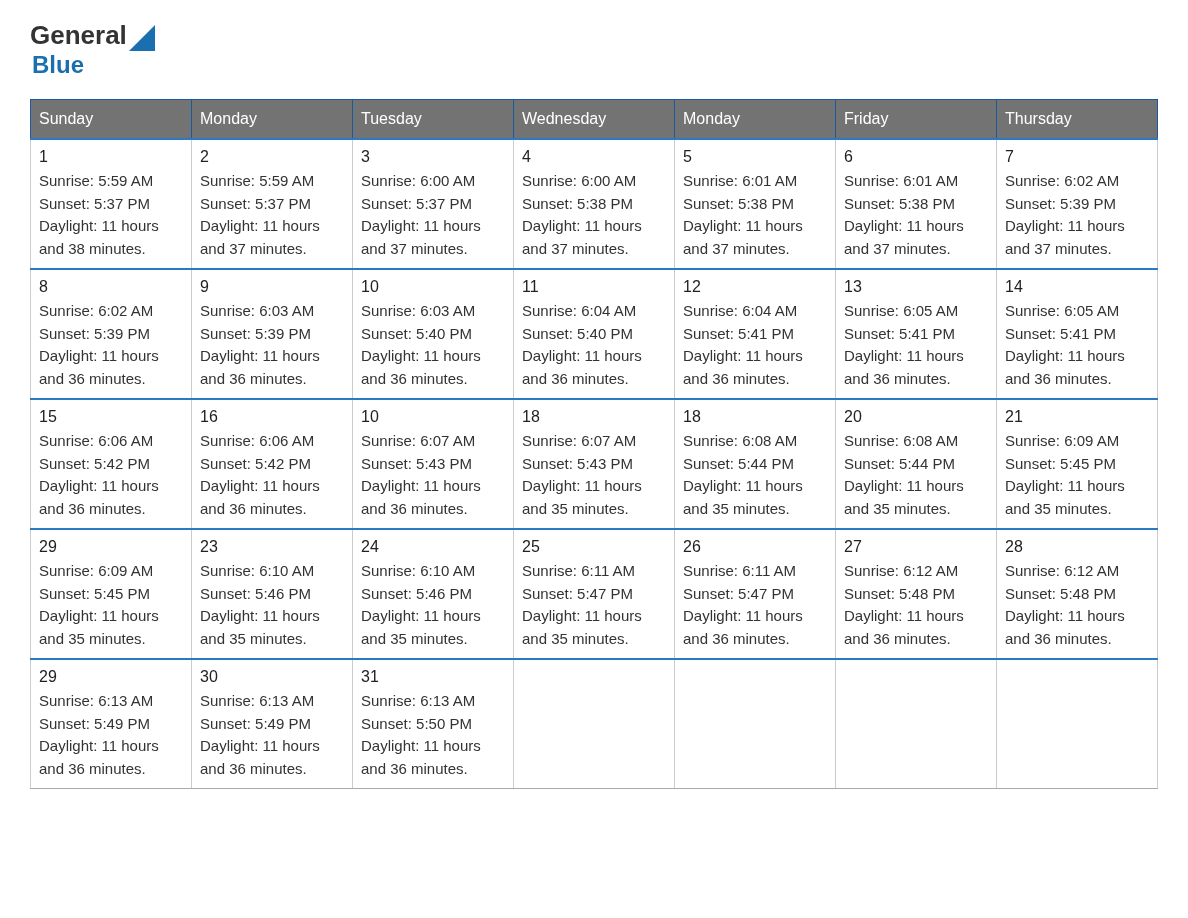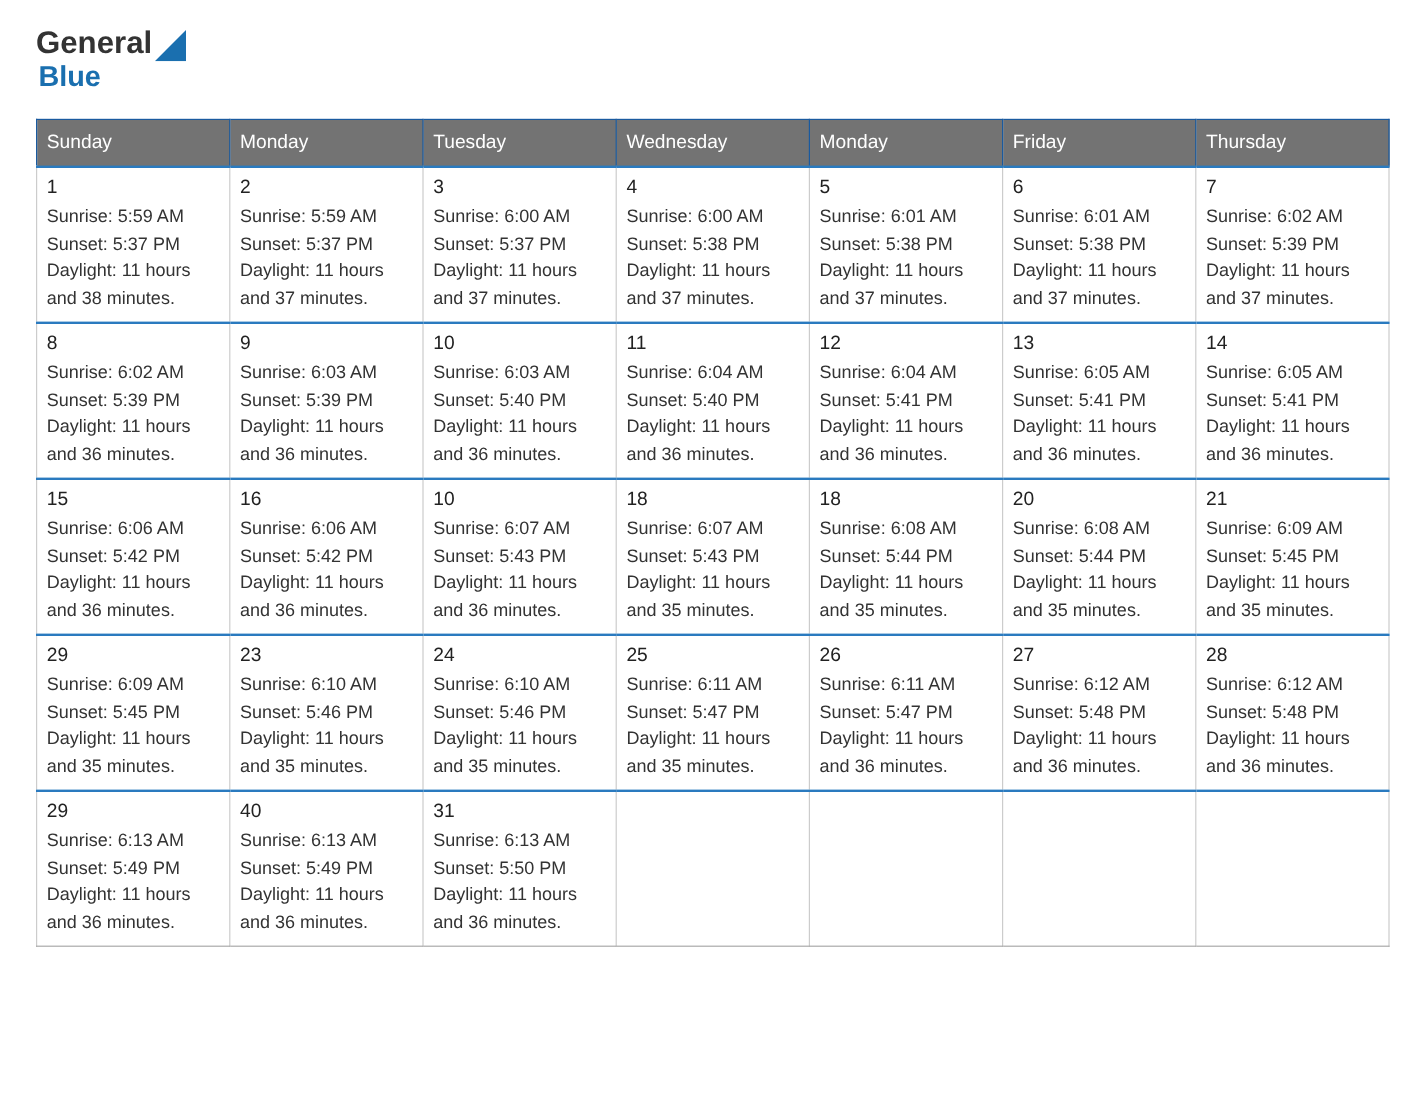--- a/index.html
+++ b/index.html
@@ -383,21 +383,21 @@
         <td>
           <span class="day-number">29</span>
           <div class="day-info">
             Sunrise: 6:13 AM<br>
             Sunset: 5:49 PM<br>
             Daylight: 11 hours<br>
             and 36 minutes.
           </div>
         </td>
         <td>
-          <span class="day-number">40</span>
+          <span class="day-number">30</span>
           <div class="day-info">
             Sunrise: 6:13 AM<br>
             Sunset: 5:49 PM<br>
             Daylight: 11 hours<br>
             and 36 minutes.
           </div>
         </td>
         <td>
           <span class="day-number">31</span>
           <div class="day-info">

